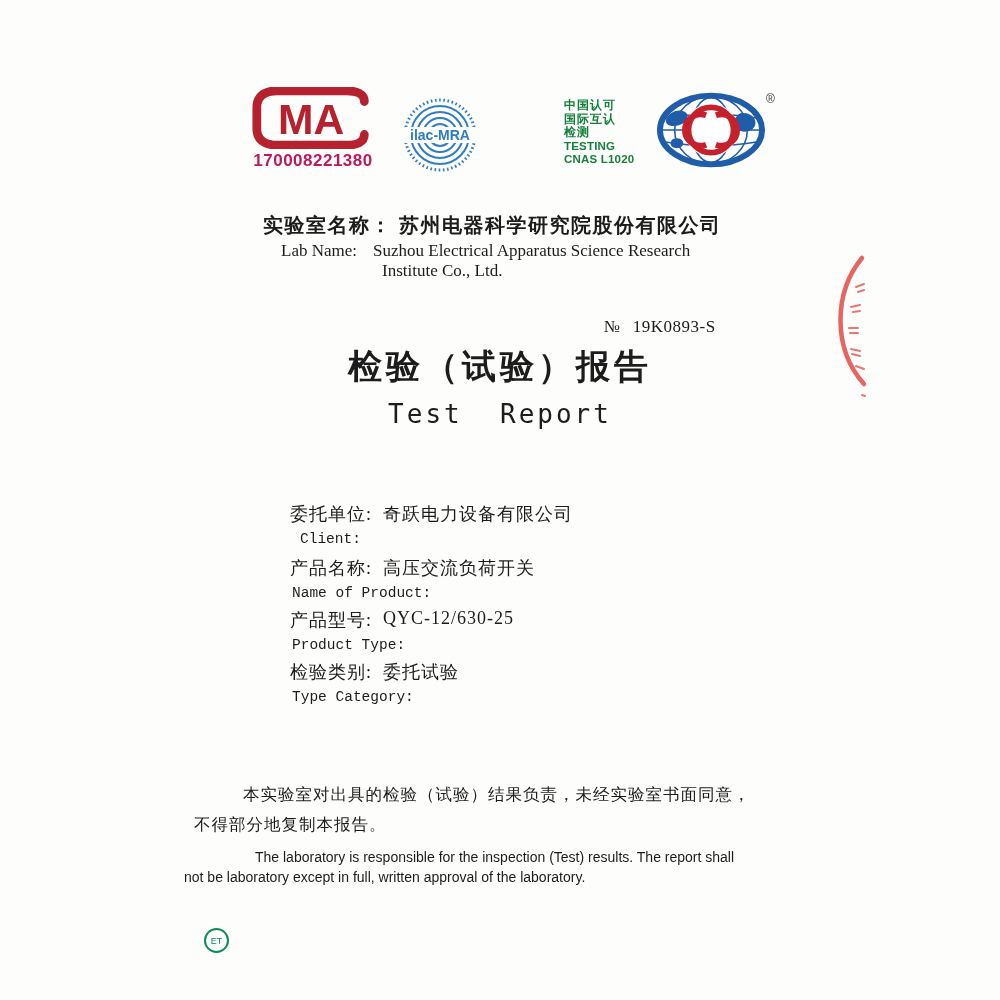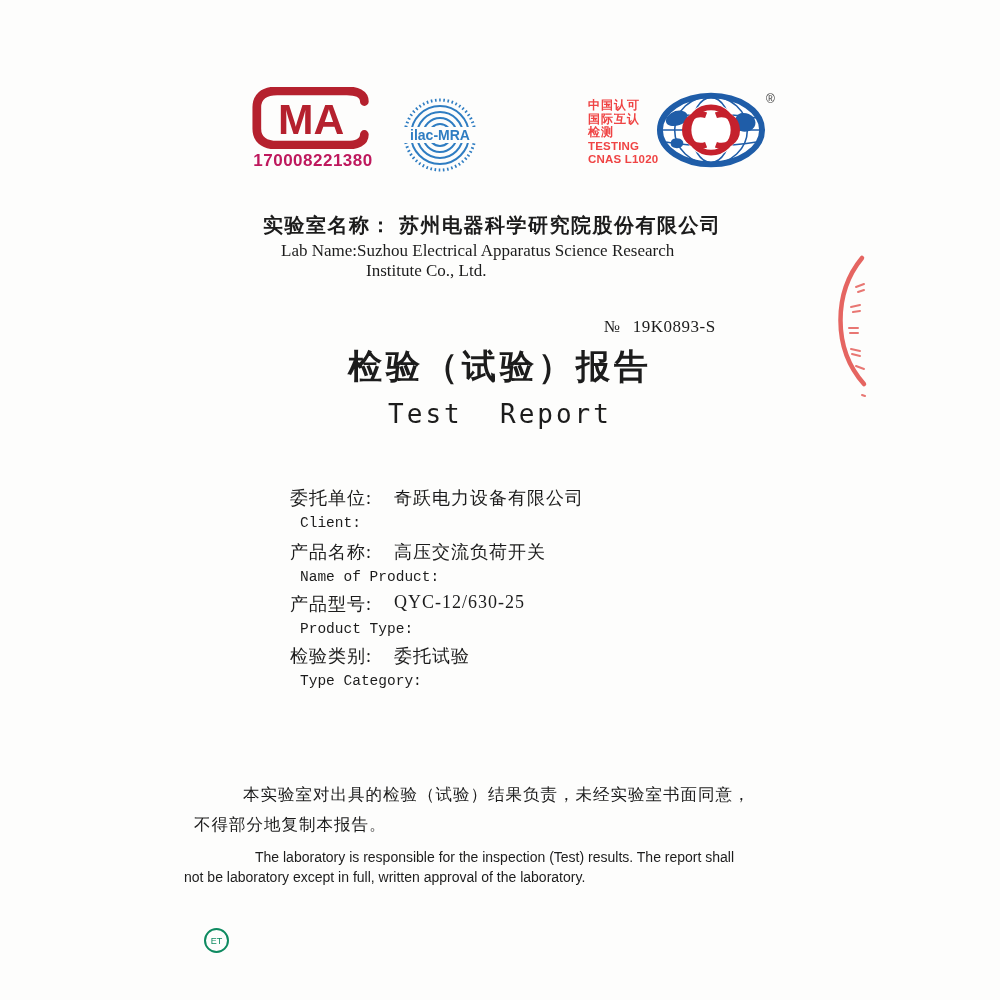--- a/index.html
+++ b/index.html
@@ -9,46 +9,46 @@
     position:relative;overflow:hidden;
   }
   .page{position:absolute;inset:0;background:#fdfdfc;}
 
   
   .cma{position:absolute;left:251px;top:87px;width:124px;text-align:center;}
   .cma-number{margin-top:-2px;font-size:17px;font-weight:bold;color:#be185d;letter-spacing:.5px;
     font-family:"Liberation Sans",sans-serif;}
   .ilac{position:absolute;left:402px;top:97px;}
   .cnas{position:absolute;left:486px;top:102px;}
-  .accred{position:absolute;left:588px;top:99px;width:80px;color:#ef4444;}
+  .accred{position:absolute;left:564px;top:99px;width:80px;color:#15803d;}
   .accred .cjk{font-size:12px;font-weight:bold;line-height:13.5px;letter-spacing:1px;}
   .accred .lat{font-size:11.5px;font-weight:bold;line-height:13.5px;letter-spacing:.2px;}
   .globe{position:absolute;left:656px;top:91px;}
   .registered{position:absolute;left:766px;top:92px;font-size:12px;color:#3a3a3a;}
 
   
   .lab-cn{position:absolute;left:263px;top:212px;display:flex;gap:7px;
     font-weight:600;font-size:20px;letter-spacing:1.5px;font-family:"Liberation Sans",sans-serif;text-align:center;}
-  .lab-en{position:absolute;left:281px;top:241px;display:flex;gap:0;
+  .lab-en{position:absolute;left:281px;top:241px;display:flex;gap:16px;
     font-family:"Liberation Serif",serif;font-size:17px;justify-content:flex-end;}
   .lab-en .l2{padding-left:9px;}
 
   
   .report-no{position:absolute;left:604px;top:317px;font-family:"Liberation Serif",serif;
     font-size:17px;letter-spacing:.5px;display:flex;gap:12px;}
   .title-cn{position:absolute;left:0;top:344px;width:1000px;text-align:center;
     font-size:34px;font-weight:bold;letter-spacing:4px;font-family:"Liberation Sans",sans-serif;}
   .title-en{position:absolute;left:0;top:399px;width:1000px;text-align:center;
     font-family:"DejaVu Sans Mono",monospace;font-size:26px;letter-spacing:3px;white-space:pre;}
 
   
   .field{position:absolute;left:290px;}
   .f1{top:486px;} .f2{top:540px;} .f3{top:592px;} .f4{top:644px;}
-  .f-cjk{font-family:"Liberation Serif",serif;font-size:18px;letter-spacing:1px;display:flex;gap:22px;}
-  .f-en{margin-top:5px;font-family:"Liberation Mono",monospace;font-size:14.5px;margin-left:10px;}
+  .f-cjk{font-family:"Liberation Serif",serif;font-size:18px;letter-spacing:1px;display:flex;gap:11px;margin-top:16px;}
+  .f-en{margin-top:5px;font-family:"Liberation Mono",monospace;font-size:14.5px;margin-left:2px;}
   .f1 .f-en{margin-left:10px;}
 
   
   .stmt-cn1{position:absolute;left:243px;top:784px;font-family:"Liberation Serif",serif;
     font-size:16.5px;letter-spacing:1px;}
   .stmt-cn2{position:absolute;left:194px;top:814px;font-family:"Liberation Serif",serif;
     font-size:16.5px;letter-spacing:1px;}
   .stmt-en1{position:absolute;left:255px;top:849px;font-size:14px;}
   .stmt-en2{position:absolute;left:184px;top:869px;font-size:14px;}
 

